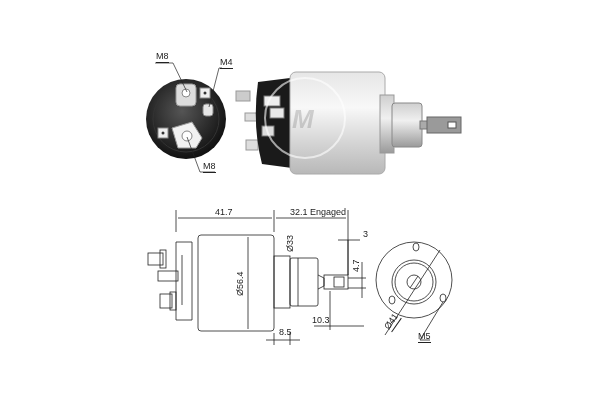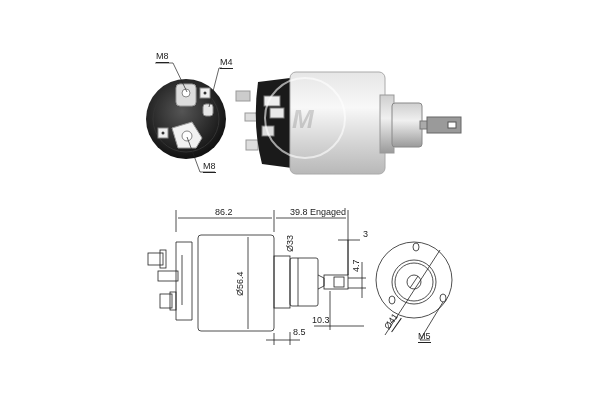--- a/index.html
+++ b/index.html
@@ -116,22 +116,22 @@
     <ellipse cx="443" cy="298" rx="3" ry="4"></ellipse>
     <line x1="385" y1="335" x2="440" y2="250"></line>
     <polyline points="430,340 420,340 443,302"></polyline>
   </g>
 </svg>
 
 <div class="lbl ul" style="left:156px;top:52px;">M8</div>
 <div class="lbl ul" style="left:220px;top:58px;">M4</div>
 <div class="lbl ul" style="left:203px;top:162px;">M8</div>
 
-<div class="lbl" style="left:215px;top:208px;">86.2</div>
-<div class="lbl" style="left:290px;top:208px;">39.8 Engaged</div>
+<div class="lbl" style="left:215px;top:208px;">41.7</div>
+<div class="lbl" style="left:290px;top:208px;">32.1 Engaged</div>
 <div class="lbl vert" style="left:236px;top:296px;">Ø56.4</div>
 <div class="lbl vert" style="left:286px;top:252px;">Ø33</div>
 <div class="lbl" style="left:363px;top:230px;">3</div>
 <div class="lbl vert" style="left:352px;top:272px;">4.7</div>
 <div class="lbl" style="left:312px;top:316px;text-align:center;">10.3</div>
-<div class="lbl" style="left:293px;top:328px;text-align:right;">8.5</div>
+<div class="lbl" style="left:279px;top:328px;text-align:right;">8.5</div>
 <div class="lbl ul" style="left:383px;top:326px;transform:rotate(-55deg);transform-origin:left top;">Ø41</div>
 <div class="lbl ul" style="left:418px;top:332px;">M5</div>
 
 </body></html>

